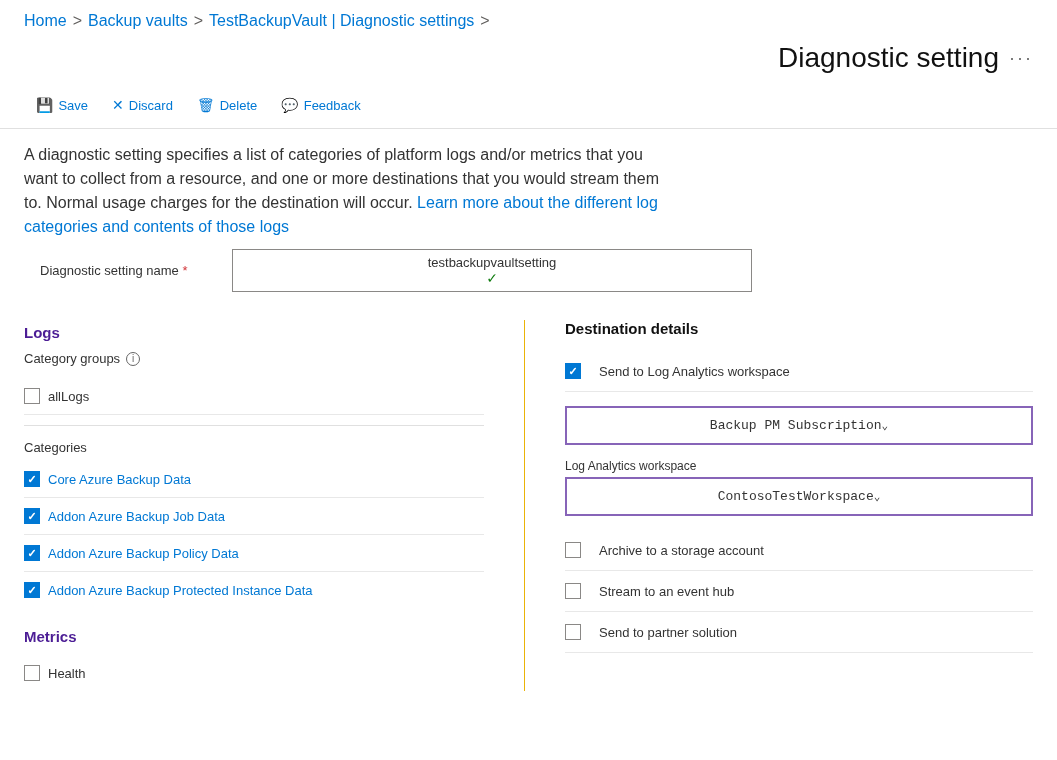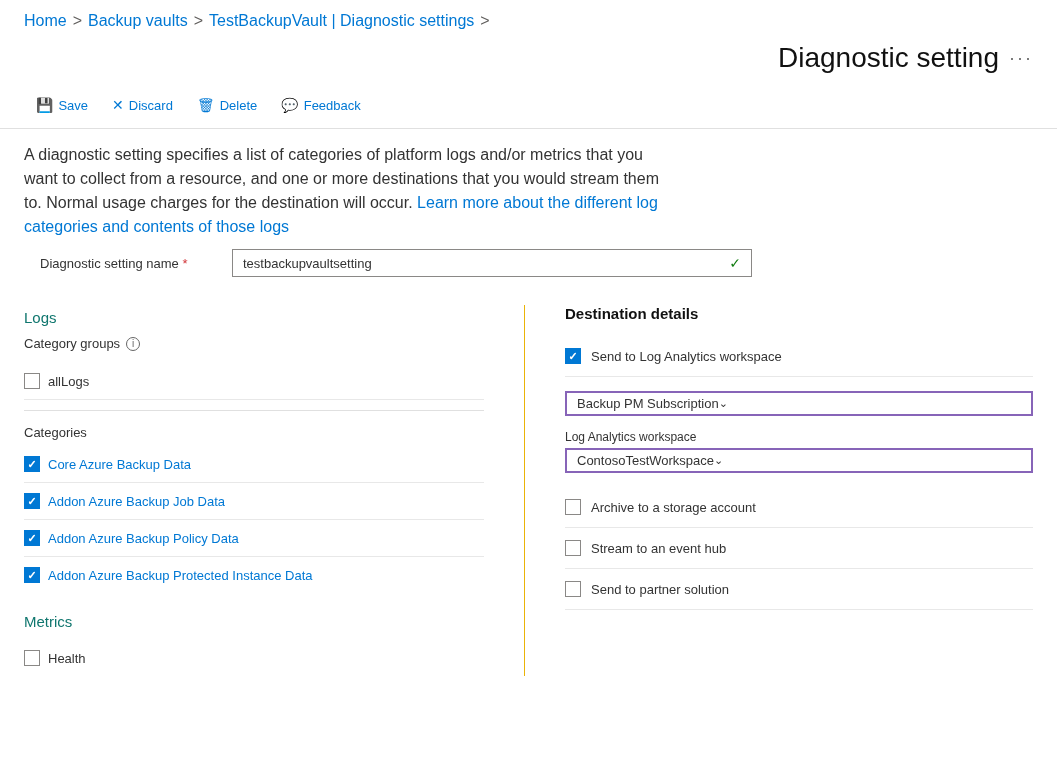--- a/index.html
+++ b/index.html
@@ -73,21 +73,21 @@
       flex: 1; max-width: 520px;
       border: 1px solid #8a8886; padding: 5px 10px;
       font-size: 13px; font-family: inherit;
       display: flex; align-items: center; justify-content: space-between;
       color: #333;
     }
     .text-input .checkmark { color: #107c10; font-size: 14px; }
 
     
     .section-title {
-      font-size: 15px; font-weight: 400; color: #0f766e;
+      font-size: 15px; font-weight: 700; color: #4c1d95;
       margin-bottom: 10px; margin-top: 4px;
     }
 
     .sub-section-title {
       font-size: 13px; color: #333; margin-bottom: 12px;
       display: flex; align-items: center; gap: 6px;
     }
     .info-icon {
       display: inline-flex; align-items: center; justify-content: center;
       width: 14px; height: 14px; border-radius: 50%;
@@ -124,33 +124,33 @@
     
     .categories-label { font-size: 13px; color: #333; margin: 14px 0 6px; }
 
     
     .dest-section-title {
       font-size: 15px; font-weight: 600; color: #111;
       margin-bottom: 14px;
     }
 
     .dest-item {
-      display: flex; align-items: center; gap: 10px;
+      display: flex; align-items: center; gap: 18px;
       padding: 12px 0;
       border-bottom: 1px solid #e8e8e8;
     }
 
     
     .dropdown-group { margin-bottom: 14px; }
     .dropdown-label { font-size: 12px; color: #333; margin-bottom: 4px; }
     .dropdown {
       width: 100%;
-      border: 1px solid #8a8886; padding: 3px 10px;
-      font-size: 13px; font-family: Liberation Sans, sans-serif;
-      display: flex; align-items: center; justify-content: flex-start;
+      border: 1px solid #8a8886; padding: 10px 10px;
+      font-size: 13px; font-family: Liberation Mono, monospace;
+      display: flex; align-items: center; justify-content: center;
       cursor: pointer; background: #fff;
     }
     .dropdown:focus-within, .dropdown.active { border-color: #8764b8; border-width: 2px; }
     .dropdown-arrow { color: #333; font-size: 11px; }
 
     .metrics-section { margin-top: 20px; }
 
     
     .dest-checkbox {
       width: 16px; height: 16px;
@@ -206,21 +206,21 @@
   <div class="description">
     <span>A diagnostic setting specifies a list of categories of platform logs and/or metrics that you want to collect from a resource, and one or more destinations that you would stream them to. Normal usage charges for the destination will occur.</span>
     <a>Learn more about the different log categories and contents of those logs</a>
   </div>
 
   <div class="field-row">
     <span class="field-label">
       <span>Diagnostic setting name</span>
       <span class="required"> *</span>
     </span>
-    <div class="text-input" style="min-width:380px;">
+    <div class="text-input" style="min-width:380px;flex-direction:column;">
       <span>testbackupvaultsetting</span>
       <span class="checkmark">✓</span>
     </div>
   </div>
 
   <div class="content-area">
 
     <div class="left-panel">
 
       <div>

